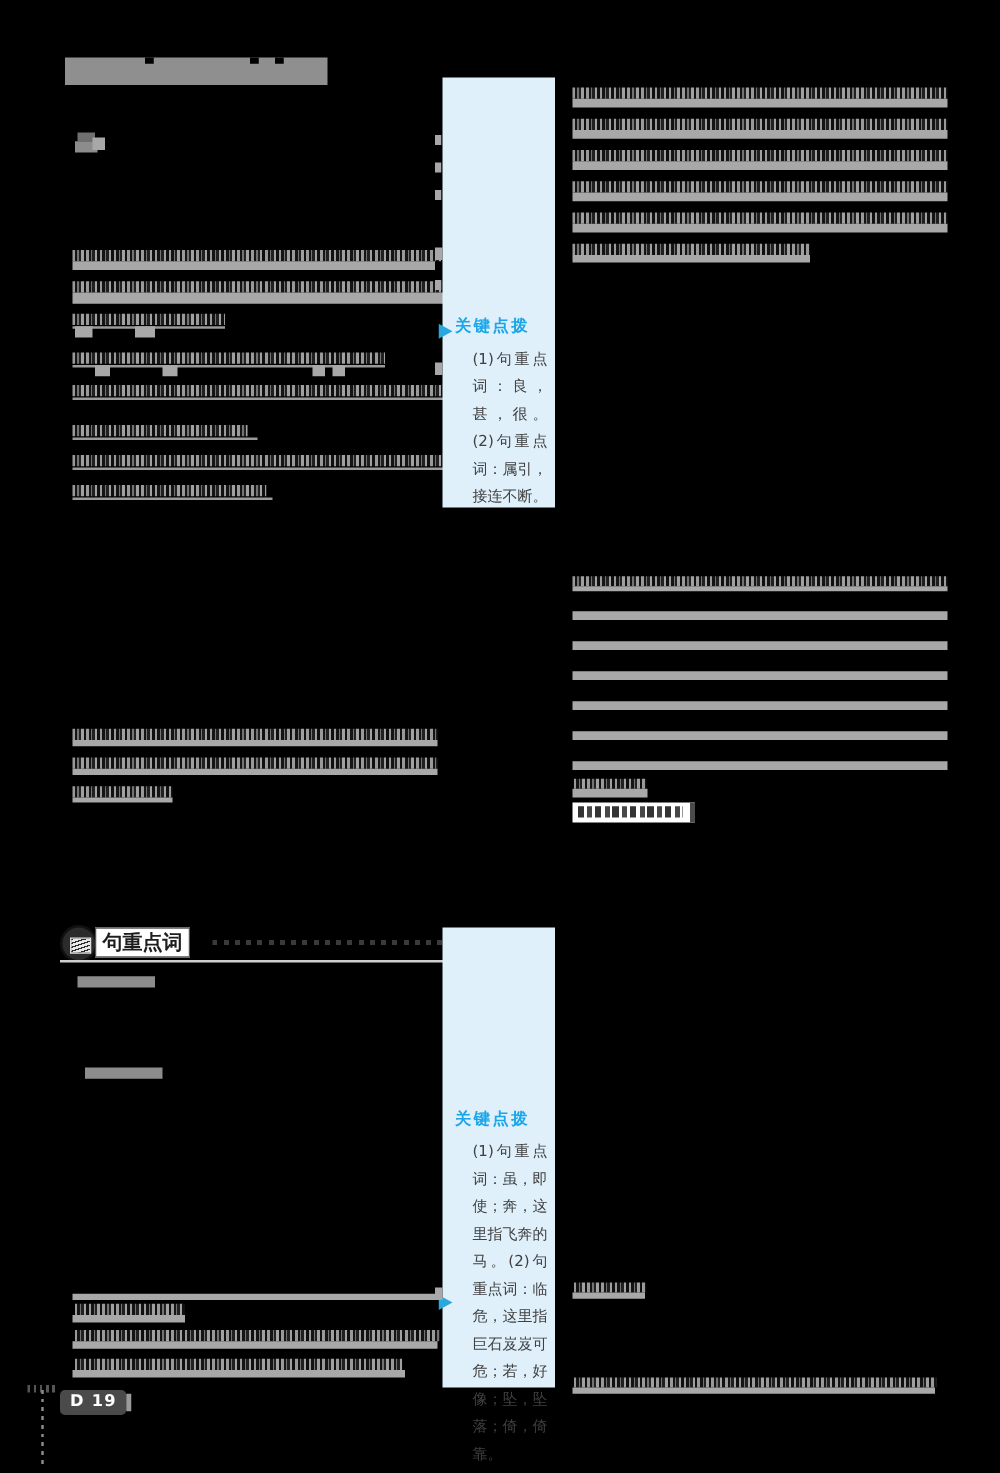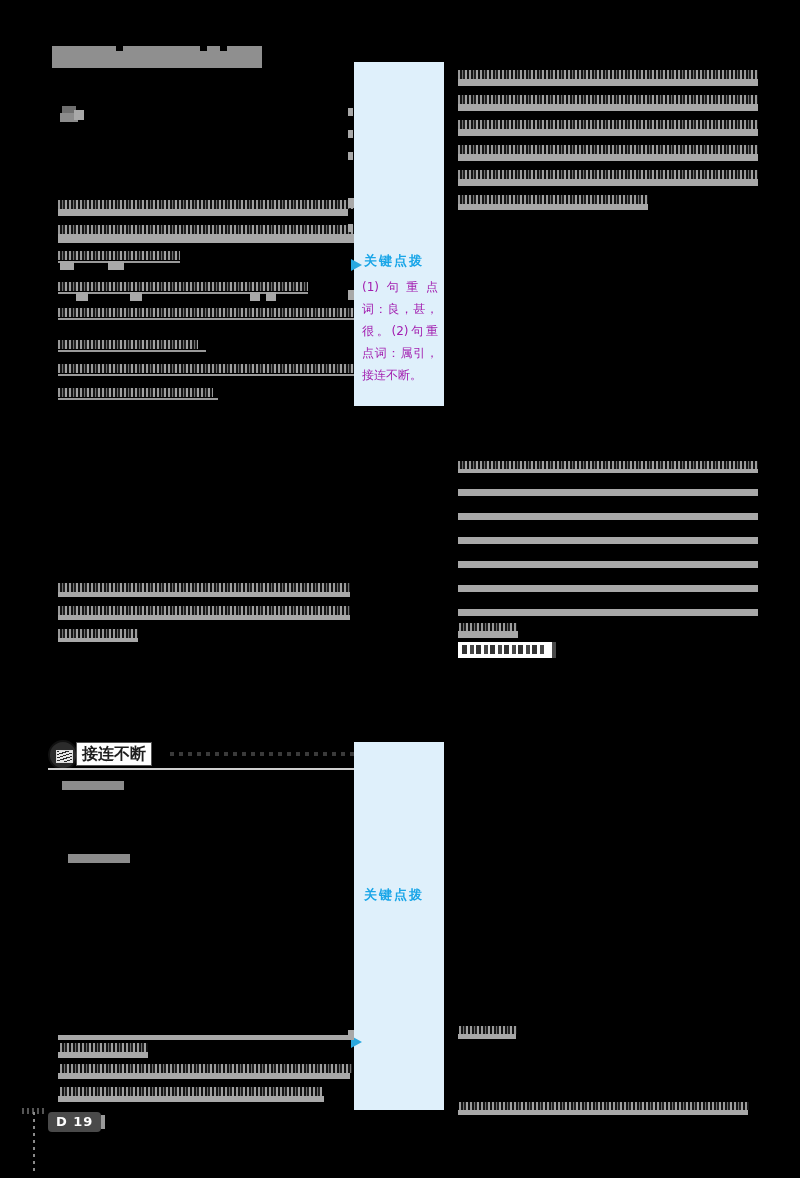--- a/index.html
+++ b/index.html
@@ -75,27 +75,28 @@
   .side-panel .panel-title {
     color: #1aa6e8;
     font-family: "DejaVu Sans", sans-serif;
     font-weight: bold;
     font-size: 13px;
     letter-spacing: 2px;
     margin: 0 0 6px 10px;
     white-space: nowrap;
   }
   .side-panel .panel-body {
-    color: #a21caf;
+    color: #404040;
     font-family: "DejaVu Sans", sans-serif;
     font-size: 12px;
     line-height: 22px;
     padding: 0 6px 0 8px;
     text-align: justify;
     word-break: break-all;
+    margin-left: 16px;
   }
   .panel-arrow {
     position: absolute;
     width: 0; height: 0;
     border-top: 6px solid transparent;
     border-bottom: 6px solid transparent;
     border-left: 11px solid #29a8e0;
   }
 
   
@@ -277,33 +278,34 @@
     <div class="rbar light" style="left:58px; top:1073px; width:292px; height:6px;"></div>
 
     <div class="glyphs" style="left:60px; top:1087px; width:262px; height:9px;"></div>
     <div class="rbar light" style="left:58px; top:1096px; width:266px; height:6px;"></div>
   </div>
 
   <div id="section-header">
     <div class="badge-icon">
       <div class="book"></div>
     </div>
-    <div class="sec-title">接连不断</div>
+    <div class="sec-title">句重点词</div>
     <div class="dots"></div>
     <div class="underline"></div>
   </div>
 
   <div class="side-panel" style="top:62px; height:344px; padding-top:190px; box-sizing:border-box;">
     <div class="panel-title">关键点拨</div>
     <div class="panel-body">(1)句重点词：良，甚，很。(2)句重点词：属引，接连不断。</div>
   </div>
   <div class="panel-arrow" style="left:351px; top:259px;"></div>
 
   <div class="side-panel" style="top:742px; height:368px; padding-top:144px; box-sizing:border-box;">
     <div class="panel-title">关键点拨</div>
+    <div class="panel-body">(1)句重点词：虽，即使；奔，这里指飞奔的马。(2)句重点词：临危，这里指巨石岌岌可危；若，好像；坠，坠落；倚，倚靠。</div>
   </div>
   <div class="panel-arrow" style="left:351px; top:1036px;"></div>
 
   <div class="rbar light" style="left:348px; top:108px; width:5px; height:8px;"></div>
   <div class="rbar light" style="left:348px; top:130px; width:5px; height:8px;"></div>
   <div class="rbar light" style="left:348px; top:152px; width:5px; height:8px;"></div>
   <div class="rbar light" style="left:348px; top:198px; width:6px; height:10px;"></div>
   <div class="rbar light" style="left:348px; top:224px; width:5px; height:8px;"></div>
   <div class="rbar light" style="left:348px; top:290px; width:6px; height:10px;"></div>
   <div class="rbar light" style="left:348px; top:1030px; width:6px; height:10px;"></div>

